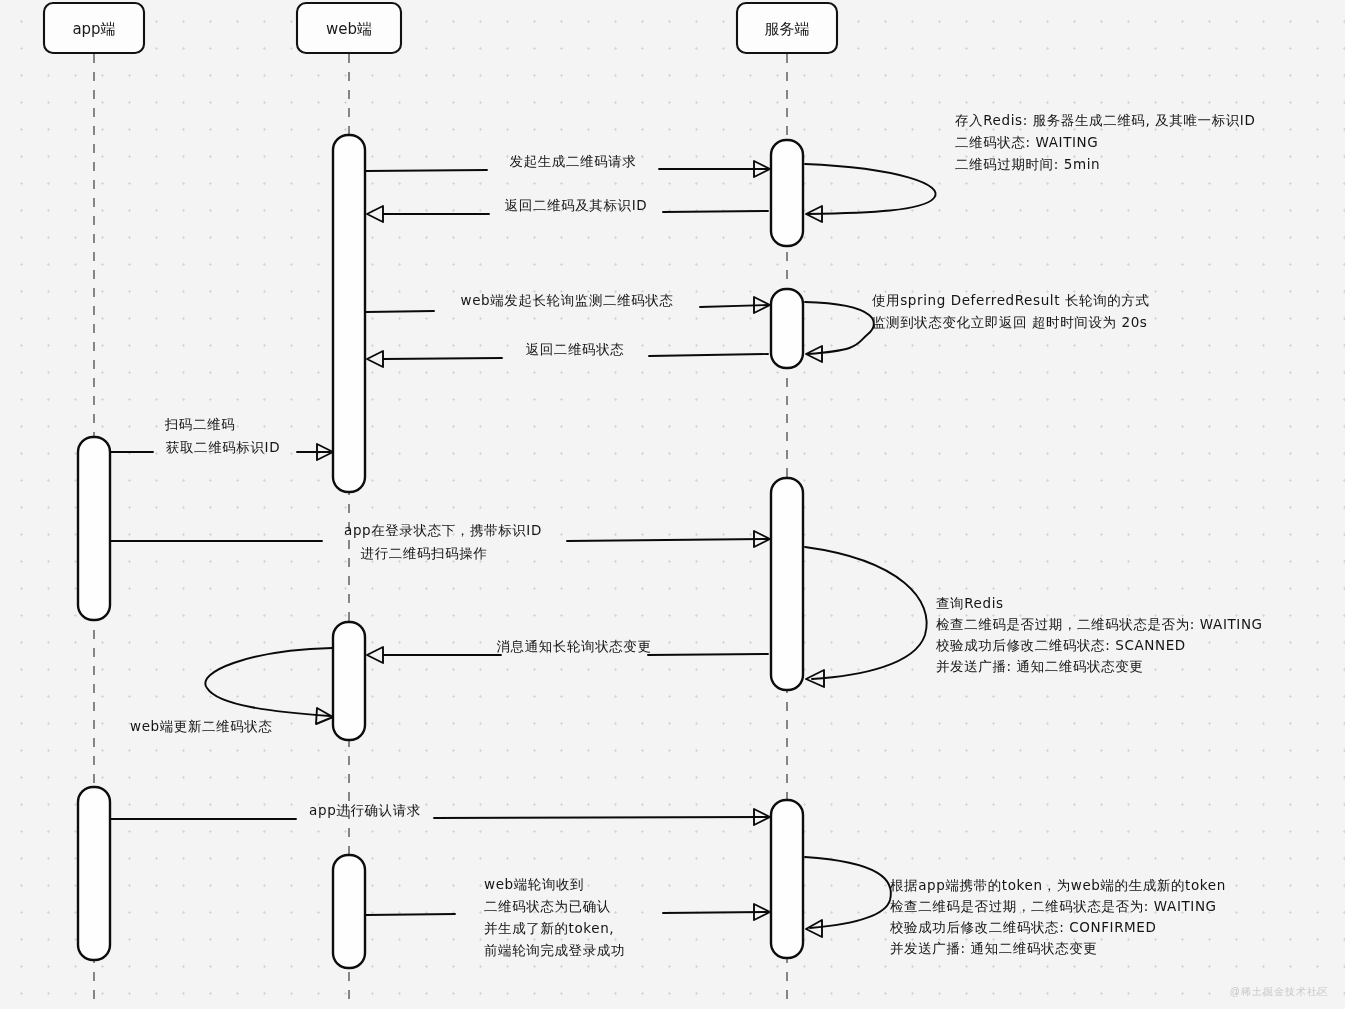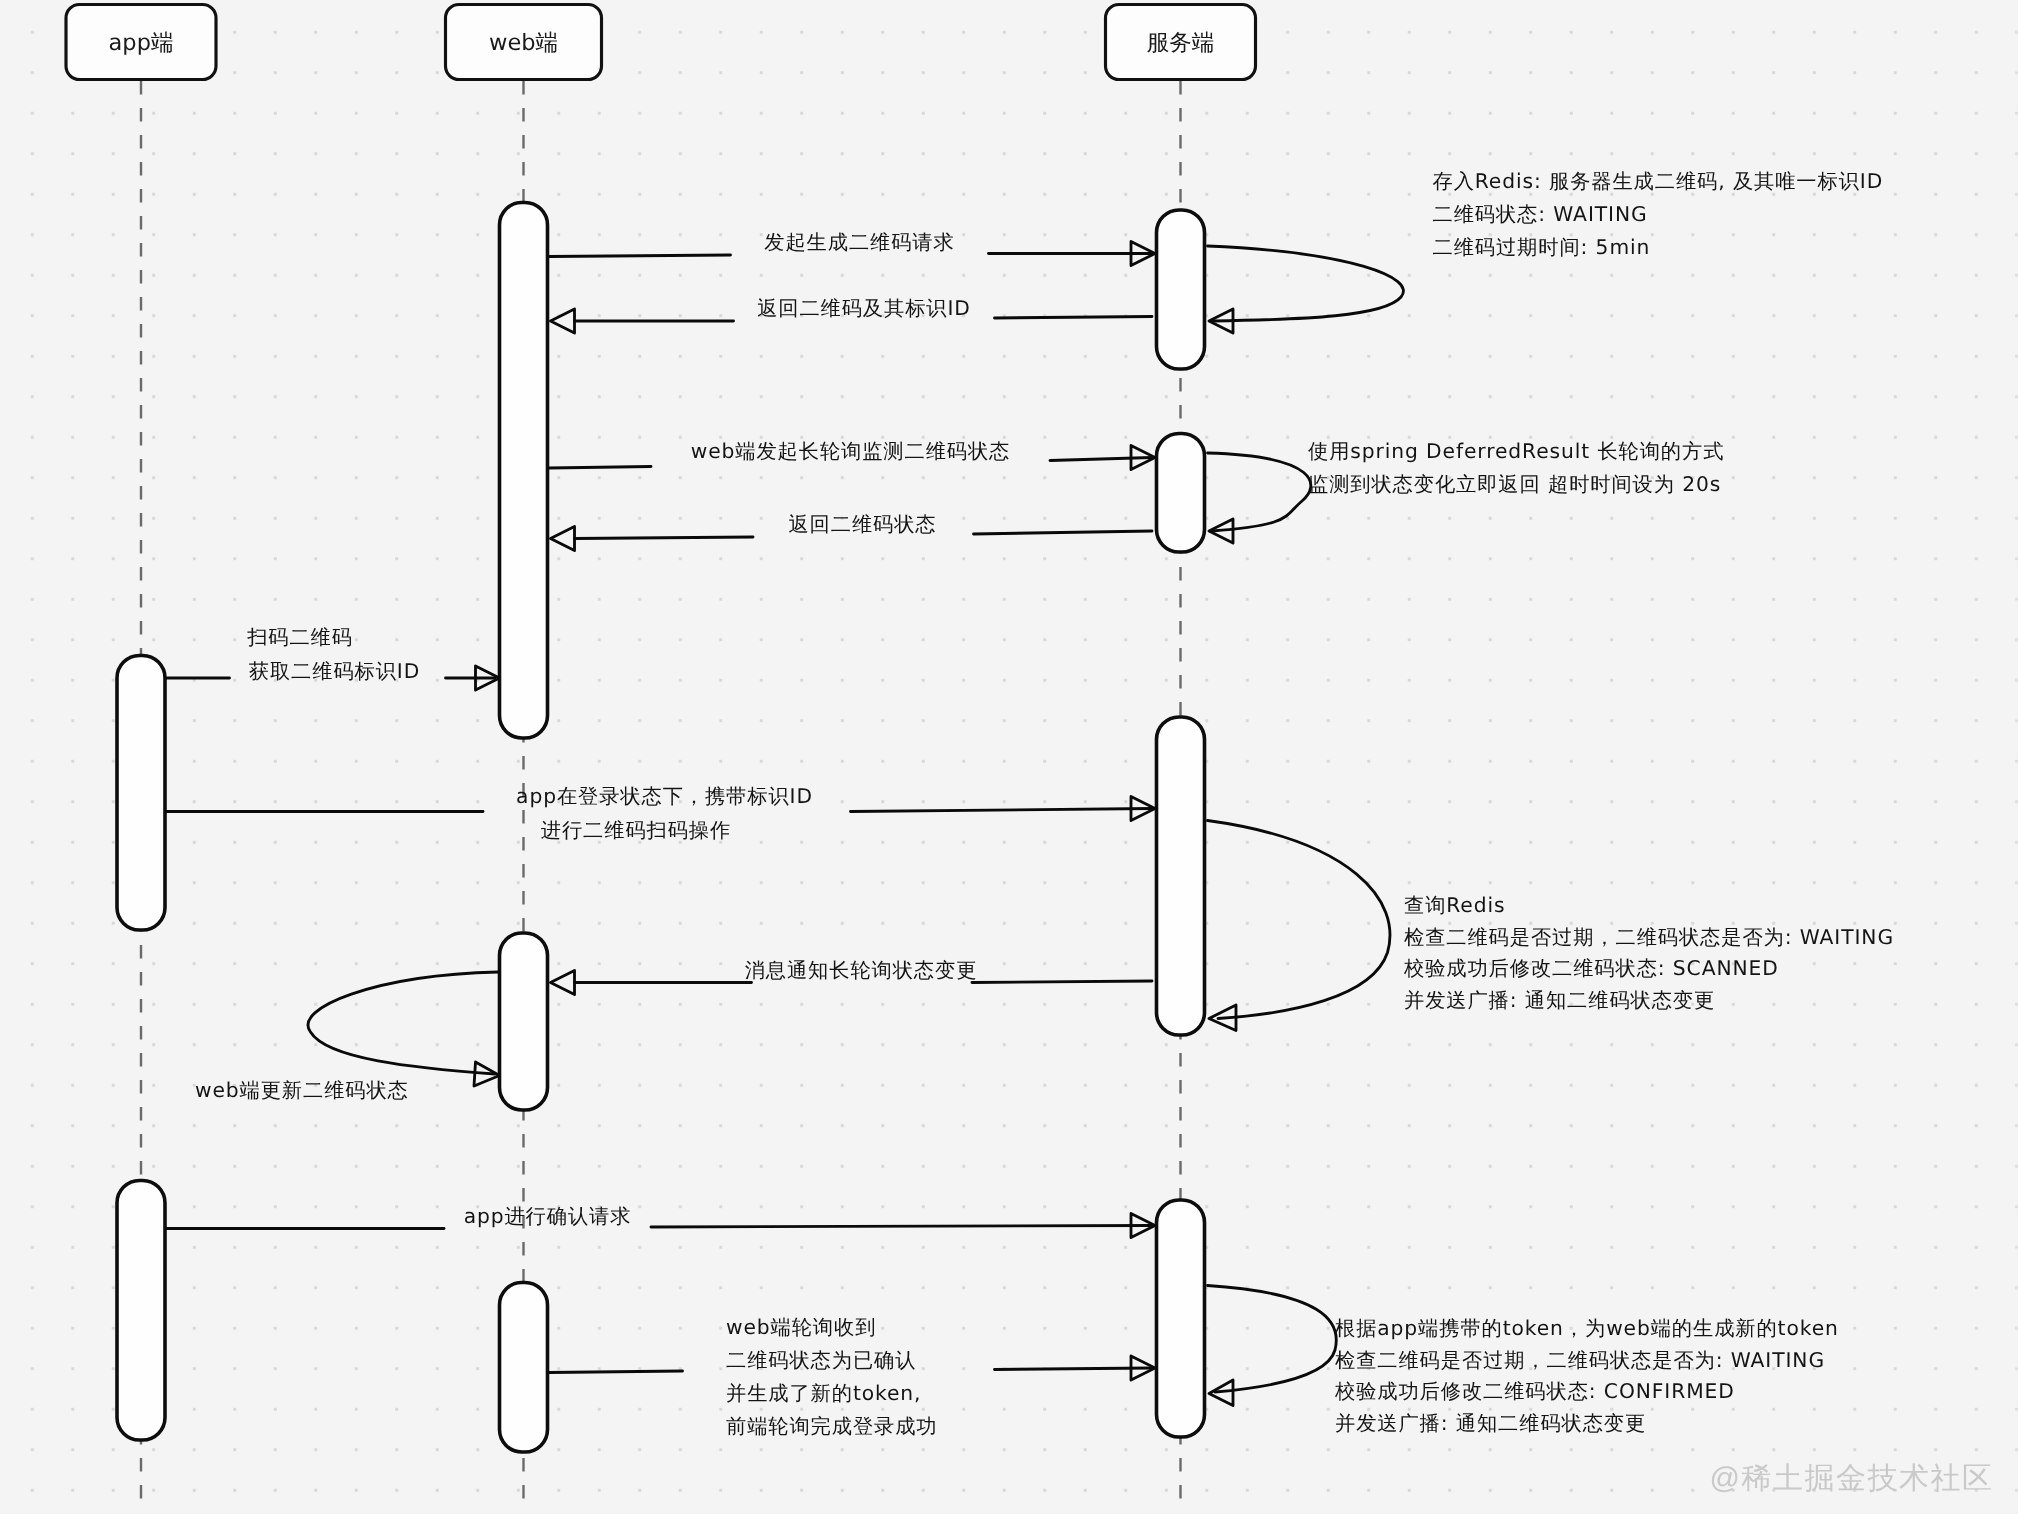--- a/index.html
+++ b/index.html
@@ -80,21 +80,21 @@
     text-anchor: middle;
   }
   .note-text {
     text-anchor: start;
   }
   .watermark {
     position: absolute;
     right: 16px;
     bottom: 10px;
     font-family: Liberation Sans, sans-serif;
-    font-size: 20px;
+    font-size: 10px;
     color: #c9c9c9;
     letter-spacing: 1px;
     user-select: none;
   }
 </style>
 </head>
 <body>
 
 <div id="canvas-wrap">
   <svg id="diagram-svg" viewBox="0 0 1345 1009">

